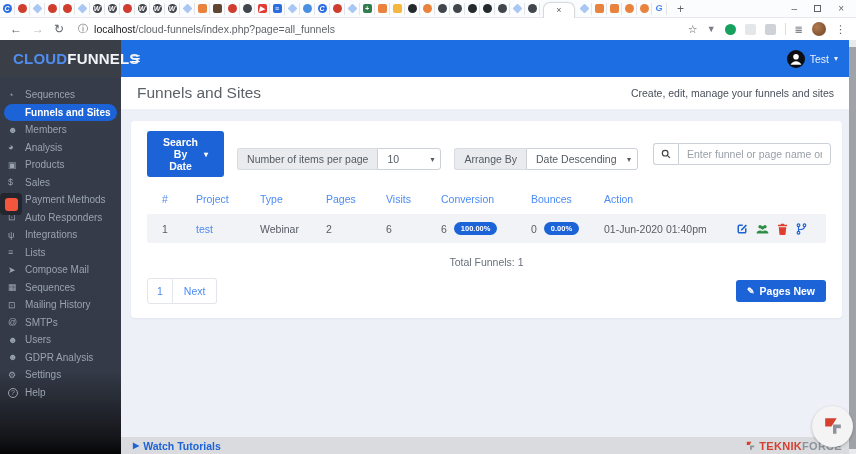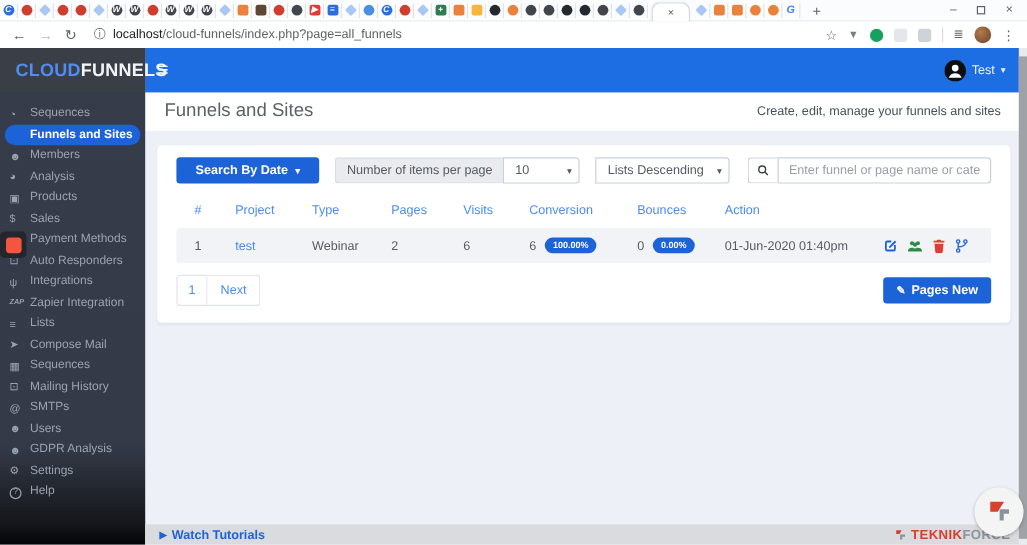--- a/index.html
+++ b/index.html
@@ -68,21 +68,21 @@
   .page-sub { margin-left:auto; font-size:10.5px; color:#49505a; padding-right:6px; }
 
   .content { position:absolute; left:121px; right:0; top:69px; bottom:17px; background:#edf0f7; }
   .card { background:#fff; border-radius:4px; margin:12px 14px 0 10px; padding:10px 16px 14px; box-shadow:0 1px 2px rgba(40,50,80,.06); }
 
   
   .toolbar { display:flex; align-items:center; }
   .btn-blue { background:#1d63d8; color:#fff; font-size:10.5px; font-weight:bold; border:none; border-radius:3px; padding:5px 13px; display:inline-flex; align-items:center; gap:6px; }
   .btn-date { padding:5px 16px; }
   .caret { font-size:8px; }
-  .ctl-group { display:flex; align-items:stretch; margin-left:13px; }
+  .ctl-group { display:flex; align-items:stretch; margin-left:13px;margin-top:10px; }
   .ctl-label { background:#e9ebef; border:1px solid #d8dbe0; border-right:none; border-radius:3px 0 0 3px; font-size:10.5px; color:#555b63; padding:4px 9px; white-space:nowrap; display:flex; align-items:center; }
   .ctl-select { border:1px solid #ccd1d8; border-radius:0 3px 3px 0; background:#fff; font-size:10.5px; color:#555b63; padding:4px 20px 4px 9px; position:relative; display:flex; align-items:center; }
   .ctl-select .caret { position:absolute; right:6px; color:#555b63; }
   .search-group { display:flex; align-items:stretch; margin-left:15px; flex:1; }
   .search-icon-box { border:1px solid #ccd1d8; border-right:none; border-radius:3px 0 0 3px; background:#fff; padding:4px 7px; display:flex; align-items:center; }
   .search-input { border:1px solid #ccd1d8; border-radius:0 3px 3px 0; font-size:10.5px; color:#444; padding:4px 8px; flex:1; outline:none; font-family:"Liberation Sans",sans-serif; }
   .search-input::placeholder { color:#9aa0a8; }
 
   
   .tgrid { display:grid; grid-template-columns:34px 64px 66px 60px 55px 90px 73px 132px 1fr; align-items:center; }
@@ -328,24 +328,20 @@
         </div>
       <div class="nav-item">
           <span class="micon">⊡</span>
           <span>Auto Responders</span>
         </div>
       <div class="nav-item">
           <span class="micon">ψ</span>
           <span>Integrations</span>
         </div>
       <div class="nav-item">
-          <span class="micon zap">ZAP</span>
-          <span>Zapier Integration</span>
-        </div>
-      <div class="nav-item">
           <span class="micon">≡</span>
           <span>Lists</span>
         </div>
       <div class="nav-item">
           <span class="micon">➤</span>
           <span>Compose Mail</span>
         </div>
       <div class="nav-item">
           <span class="micon">▦</span>
           <span>Sequences</span>
@@ -407,22 +403,23 @@
             <span class="caret">▾</span>
         </button>
         <div class="ctl-group">
           <span class="ctl-label">Number of items per page</span>
           <span class="ctl-select" style="min-width:64px">
             <span>10</span>
               <span class="caret">▾</span>
           </span>
         </div>
         <div class="ctl-group">
+          <span class="ctl-label">Arrange By</span>
           <span class="ctl-select" style="min-width:112px">
-            <span>Lists Descending</span>
+            <span>Date Descending</span>
               <span class="caret">▾</span>
           </span>
         </div>
         <div class="search-group">
           <span class="search-icon-box">
             <svg width="10" height="10" viewBox="0 0 12 12">
                 <circle cx="5" cy="5" r="3.4" fill="none" stroke="#3c4043" stroke-width="1.4"></circle>
                 <path d="M7.6 7.6l3 3" stroke="#3c4043" stroke-width="1.4"></path>
               </svg>
           </span>
@@ -476,20 +473,21 @@
             <g stroke="#1d63d8" stroke-width="1.5" fill="none">
               <circle cx="3" cy="3" r="1.8"></circle>
                 <circle cx="11" cy="3" r="1.8"></circle>
                 <circle cx="3" cy="13" r="1.8"></circle>
               <path d="M3 5v6M3 9c5 0 8-2 8-4"></path>
             </g>
           </svg>
         </span>
       </div>
 
+      <div class="total-line">Total Funnels: 1</div>
 
       <div class="card-bottom">
         <div class="pager">
           <span class="pg first">1</span>
           <span class="pg next">Next</span>
         </div>
         <button class="btn-blue btn-create">
           <span class="pen">✎</span>
           <span>Pages New</span>
         </button>

